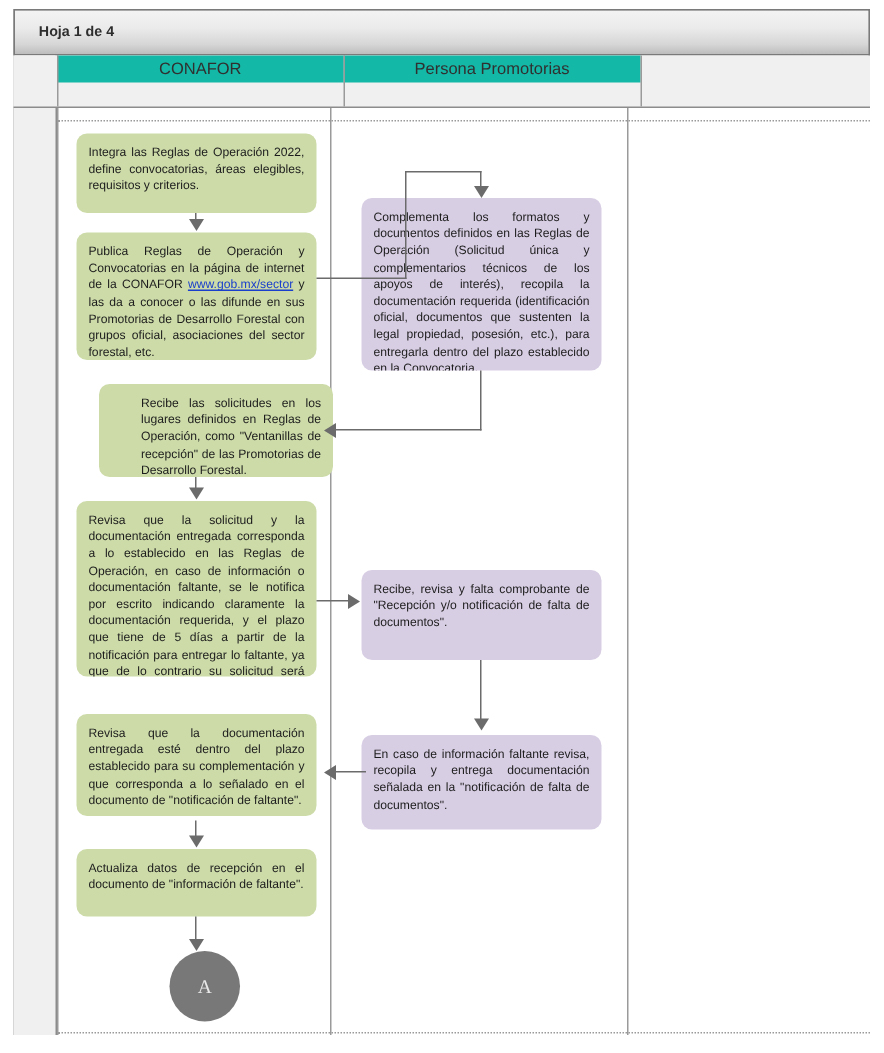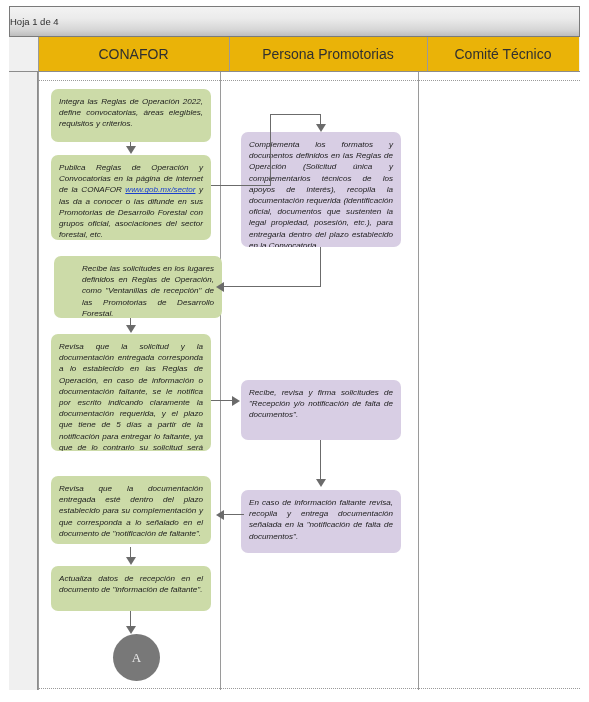--- a/index.html
+++ b/index.html
@@ -42,42 +42,44 @@
     flex:1;
     text-align:center;
     font-size:13.5px;
     color:#2e2e2e;
     letter-spacing:.1px;
     padding-left:86px;
     box-sizing:border-box;
   }
   #sheet-count{
     width:86px;
+    text-align:center;
     font-size:9.5px;
     color:#2e2e2e;
     padding-right:4px;
     box-sizing:border-box;
+    font-weight:bold;
   }
 
   
   #headerrow{
     position:absolute;
     left:9px;top:37px;
     width:571px;height:35px;
     background:#f0f0f0;
     border-bottom:1px solid #8c8c8c;
     box-sizing:border-box;
   }
   .hdr-cell{
     position:absolute;
-    top:0;height:34px;
+    top:0;height:18px;
     display:flex;align-items:center;justify-content:center;
-    font-size:14px;color:#303030;
-    box-sizing:border-box;
-    background:#eab308;
+    font-size:11px;color:#303030;
+    box-sizing:border-box;
+    background:#14b8a6;
   }
   .hdr-sep{
     position:absolute;
     top:0;width:1px;height:34px;
     background:#9a9a9a;
   }
 
   
   #gutter{
     position:absolute;
@@ -111,21 +113,20 @@
     position:absolute;
     box-sizing:border-box;
     border-radius:7px;
     padding:7px 8px 6px 8px;
     font-size:8.1px;
     line-height:11.2px;
     color:#1c1c1c;
     text-align:justify;
     text-justify:inter-word;
     overflow:hidden;
-    font-style:italic;
   }
   .pbox.green{ background:#ccdba8; }
   .pbox.purple{ background:#d8cee4; }
   .pbox .inner{ display:block; }
   .pbox a.link{
     color:#1a3fcc;
     text-decoration:underline;
   }
 
   
@@ -176,63 +177,62 @@
 
   <div id="gutter"></div>
 
   <div id="headerrow">
     <div class="hdr-cell" style="left:29px;width:191px;">CONAFOR</div>
     <div class="hdr-sep" style="left:29px;"></div>
 
     <div class="hdr-cell" style="left:220px;width:198px;">Persona Promotorias</div>
     <div class="hdr-sep" style="left:220px;"></div>
 
-    <div class="hdr-cell" style="left:418px;width:152px;">Comité Técnico</div>
     <div class="hdr-sep" style="left:418px;"></div>
   </div>
 
   <div id="lanes">
 
     <div class="lane-sep" style="left:0px;"></div>
     <div class="lane-sep" style="left:182px;"></div>
     <div class="lane-sep" style="left:380px;"></div>
 
     <div class="dotline" style="left:0px;top:8px;width:542px;"></div>
     <div class="dotline" style="left:0px;top:616px;width:542px;"></div>
 
     <div class="pbox green" style="left:13px;top:17px;width:160px;height:53px;">
       <span class="inner">Integra las Reglas de Operación 2022, define convocatorias, áreas elegibles, requisitos y criterios.</span>
     </div>
 
     <div class="pbox green" style="left:13px;top:83px;width:160px;height:85px;">
       <span class="inner"><span>Publica Reglas de Operación y Convocatorias en la página de internet de la CONAFOR </span><a class="link" href="#">www.gob.mx/sector</a><span> y las da a conocer o las difunde en sus Promotorias de Desarrollo Forestal con grupos oficial, asociaciones del sector forestal, etc.</span></span>
     </div>
 
-    <div class="pbox green" style="left:16px;top:184px;width:168px;height:62px;padding-left:28px;">
+    <div class="pbox green" style="left:28px;top:184px;width:156px;height:62px;padding-left:28px;">
       <span class="inner">Recibe las solicitudes en los lugares definidos en Reglas de Operación, como "Ventanillas de recepción" de las Promotorias de Desarrollo Forestal.</span>
     </div>
 
     <div class="pbox green" style="left:13px;top:262px;width:160px;height:117px;">
       <span class="inner">Revisa que la solicitud y la documentación entregada corresponda a lo establecido en las Reglas de Operación, en caso de información o documentación faltante, se le notifica por escrito indicando claramente la documentación requerida, y el plazo que tiene de 5 días a partir de la notificación para entregar lo faltante, ya que de lo contrario su solicitud será desechada.</span>
     </div>
 
     <div class="pbox green" style="left:13px;top:404px;width:160px;height:68px;">
       <span class="inner">Revisa que la documentación entregada esté dentro del plazo establecido para su complementación y que corresponda a lo señalado en el documento de "notificación de faltante".</span>
     </div>
 
     <div class="pbox green" style="left:13px;top:494px;width:160px;height:45px;">
       <span class="inner">Actualiza datos de recepción en el documento de "información de faltante".</span>
     </div>
 
     <div class="pbox purple" style="left:203px;top:60px;width:160px;height:115px;">
       <span class="inner">Complementa los formatos y documentos definidos en las Reglas de Operación (Solicitud única y complementarios técnicos de los apoyos de interés), recopila la documentación requerida (identificación oficial, documentos que sustenten la legal propiedad, posesión, etc.), para entregarla dentro del plazo establecido en la Convocatoria.</span>
     </div>
 
     <div class="pbox purple" style="left:203px;top:308px;width:160px;height:60px;">
-      <span class="inner">Recibe, revisa y firma solicitudes de "Recepción y/o notificación de falta de documentos".</span>
+      <span class="inner">Recibe, revisa y falta comprobante de "Recepción y/o notificación de falta de documentos".</span>
     </div>
 
     <div class="pbox purple" style="left:203px;top:418px;width:160px;height:63px;">
       <span class="inner">En caso de información faltante revisa, recopila y entrega documentación señalada en la "notificación de falta de documentos".</span>
     </div>
 
     <div class="conn vline" style="left:92px;top:70px;height:5px;"></div>
     <div class="arrow arrow-down" style="left:88px;top:74px;"></div>
 
     <div class="conn hline" style="left:173px;top:113px;width:60px;"></div>

